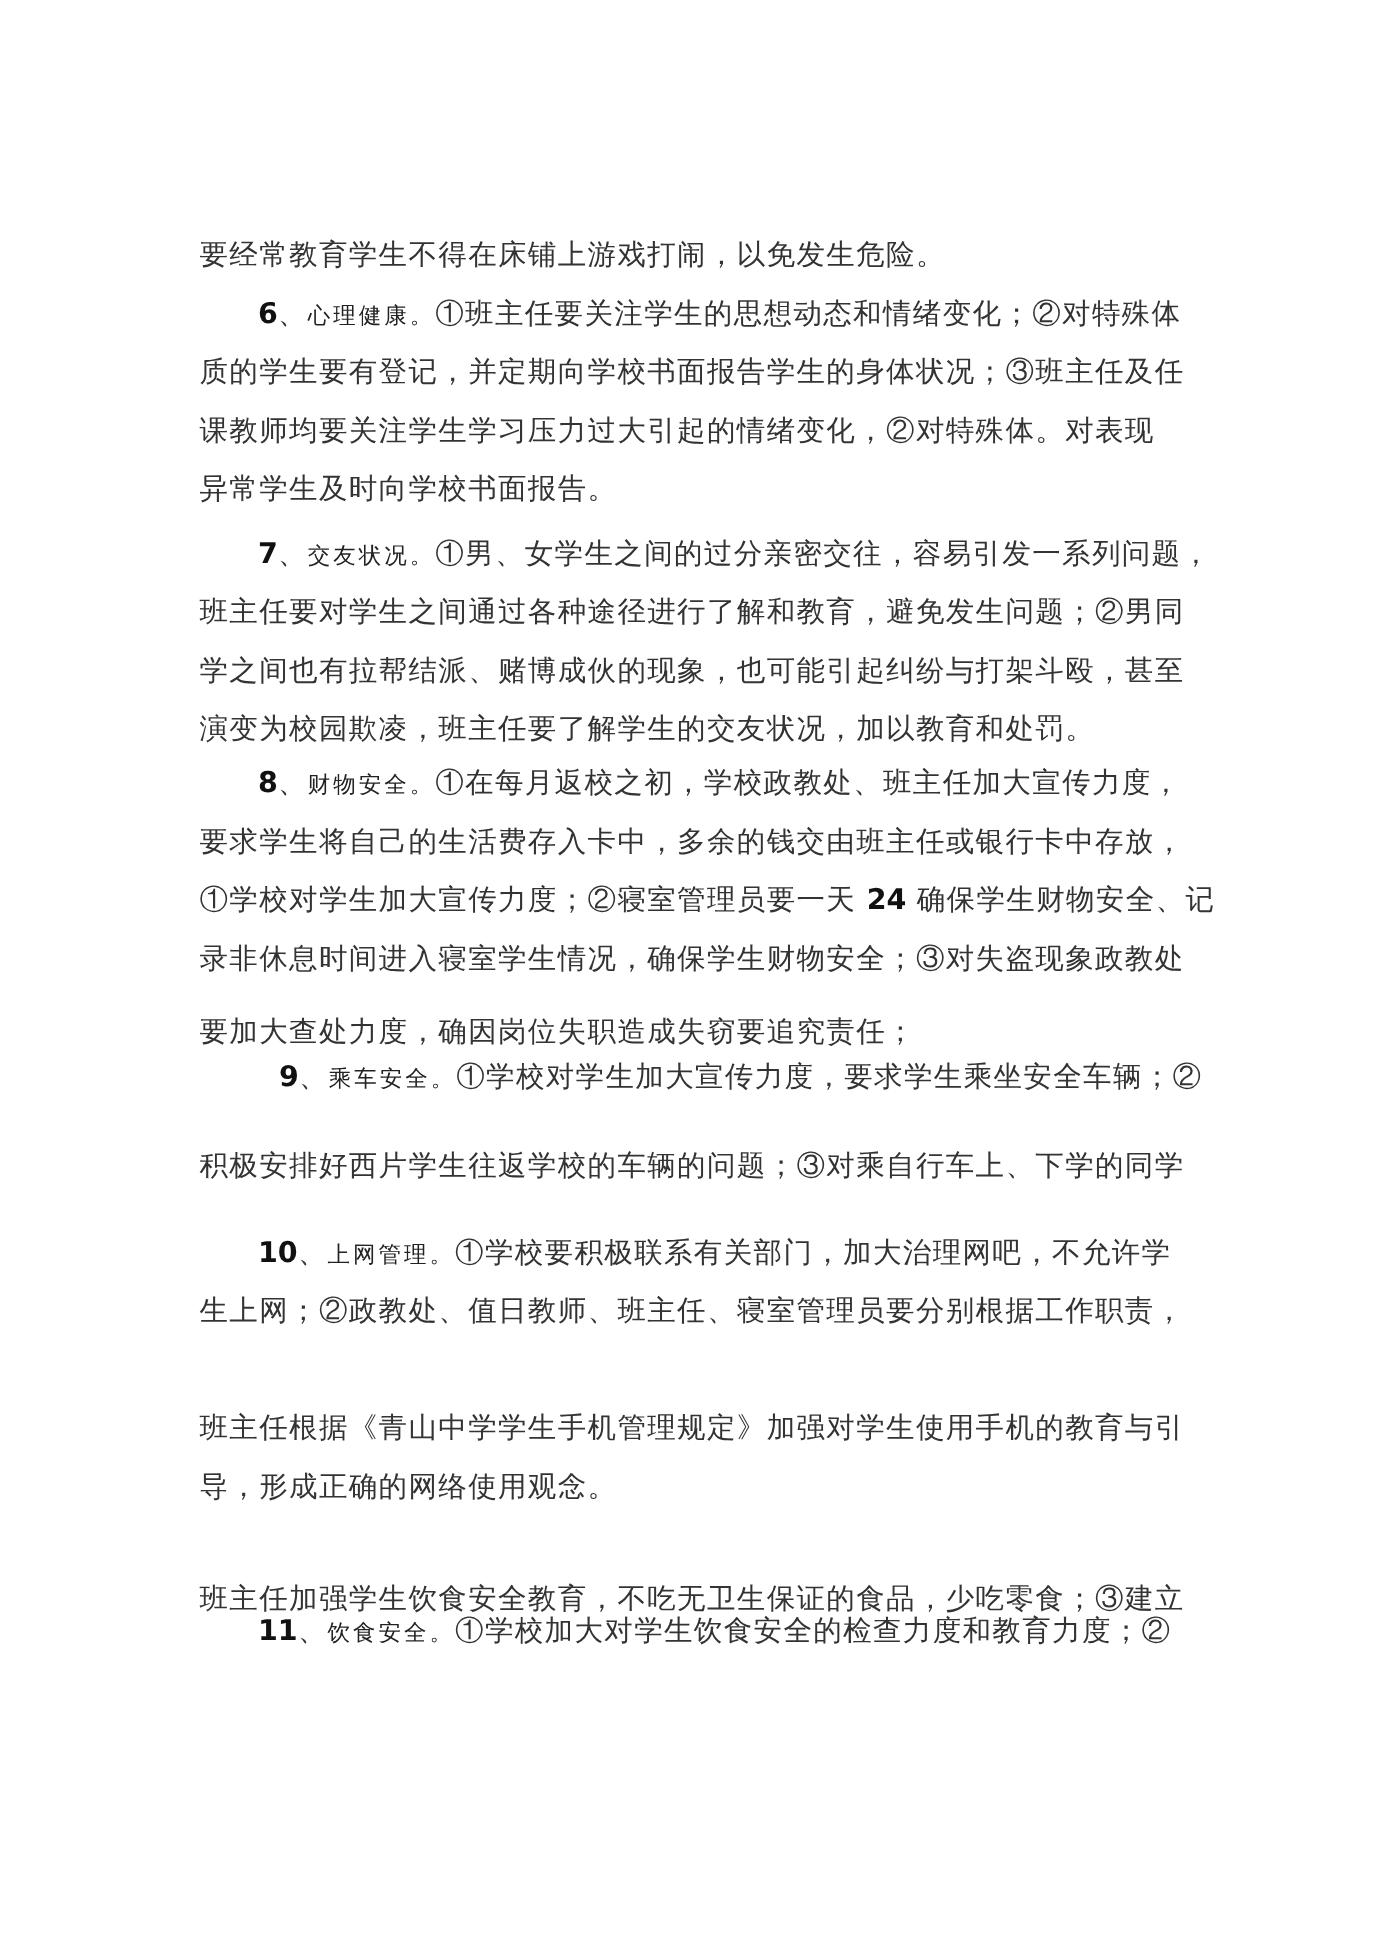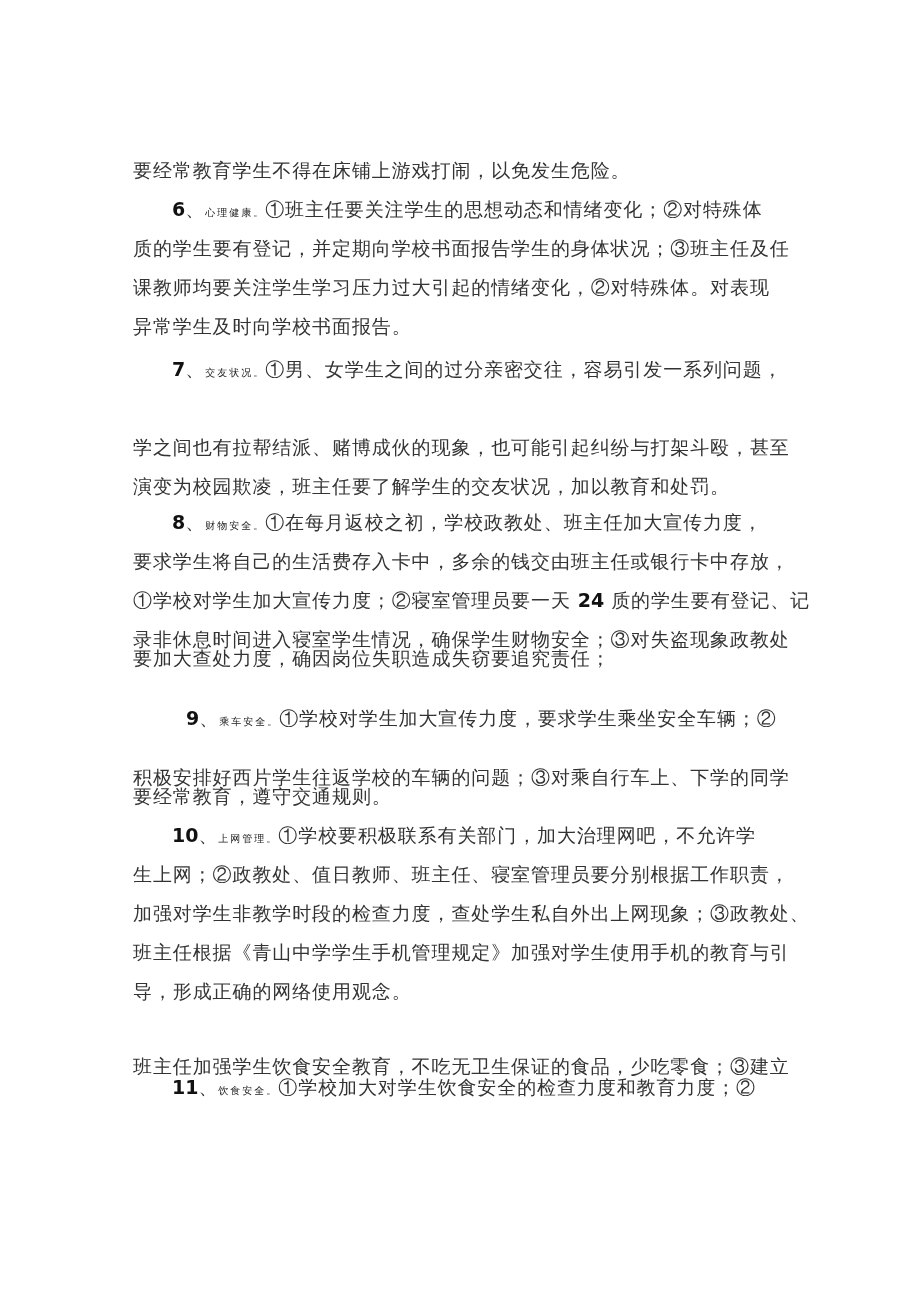--- a/index.html
+++ b/index.html
@@ -4,63 +4,62 @@
 <style>
   html, body { margin: 0; padding: 0; background: #ffffff; }
   body { width: 920px; height: 1302px; position: relative; overflow: hidden;
          font-family: "DejaVu Serif", "Liberation Serif", serif; color: #2b2b2b; }
   .page { position: absolute; left: 0; top: 0; width: 920px; height: 1302px; background: #fff; }
   .line { position: absolute; left: 133px; width: 660px; font-size: 19px; line-height: 24px;
           white-space: nowrap; letter-spacing: 0.9px; color: #333; }
   .line.indent { left: 172px; }
   .line.indent9 { left: 186px; }
   .num { font-family: "DejaVu Sans", "Liberation Sans", sans-serif; font-weight: bold; color: #111; font-size: 19px; letter-spacing: 0; }
-  .head { font-size: 10px; letter-spacing: 2px; color: #222; }
+  .head { font-size: 15px; letter-spacing: 2px; color: #222; }
 </style>
 </head>
 <body>
 
 <div class="page">
 
   <div class="line" style="top:158px">要经常教育学生不得在床铺上游戏打闹，以免发生危险。</div>
 
   <div class="line indent" style="top:197px">
     <span class="num">6</span><span>、</span><span class="head">心理健康。</span><span>①班主任要关注学生的思想动态和情绪变化；②对特殊体</span>
   </div>
   <div class="line" style="top:236px">质的学生要有登记，并定期向学校书面报告学生的身体状况；③班主任及任</div>
   <div class="line" style="top:275px">课教师均要关注学生学习压力过大引起的情绪变化，②对特殊体。对表现</div>
   <div class="line" style="top:314px">异常学生及时向学校书面报告。</div>
 
   <div class="line indent" style="top:357px">
     <span class="num">7</span><span>、</span><span class="head">交友状况。</span><span>①男、女学生之间的过分亲密交往，容易引发一系列问题，</span>
   </div>
+  <div class="line" style="top:396px">班主任要对学生之间通过各种途径进行了解和教育，避免发生问题；②男同</div>
   <div class="line" style="top:435px">学之间也有拉帮结派、赌博成伙的现象，也可能引起纠纷与打架斗殴，甚至</div>
   <div class="line" style="top:474px">演变为校园欺凌，班主任要了解学生的交友状况，加以教育和处罚。</div>
 
   <div class="line indent" style="top:510px">
     <span class="num">8</span><span>、</span><span class="head">财物安全。</span><span>①在每月返校之初，学校政教处、班主任加大宣传力度，</span>
   </div>
   <div class="line" style="top:549px">要求学生将自己的生活费存入卡中，多余的钱交由班主任或银行卡中存放，</div>
   <div class="line" style="top:588px">
-    <span>①学校对学生加大宣传力度；②寝室管理员要一天</span><span> </span><span class="num">24</span><span> 质的学生要有登记、记</span>
+    <span>①学校对学生加大宣传力度；②寝室管理员要一天</span><span> </span><span class="num">24</span><span> 确保学生财物安全、记</span>
   </div>
   <div class="line" style="top:627px">录非休息时间进入寝室学生情况，确保学生财物安全；③对失盗现象政教处</div>
-  <div class="line" style="top:646px">要加大查处力度，确因岗位失职造成失窃要追究责任；</div>
+  <div class="line" style="top:676px">要加大查处力度，确因岗位失职造成失窃要追究责任；</div>
 
   <div class="line indent9" style="top:706px">
     <span class="num">9</span><span>、</span><span class="head">乘车安全。</span><span>①学校对学生加大宣传力度，要求学生乘坐安全车辆；②</span>
   </div>
   <div class="line" style="top:765px">积极安排好西片学生往返学校的车辆的问题；③对乘自行车上、下学的同学</div>
-  <div class="line" style="top:784px">要经常教育，遵守交通规则。</div>
 
   <div class="line indent" style="top:823px">
     <span class="num">10</span><span>、</span><span class="head">上网管理。</span><span>①学校要积极联系有关部门，加大治理网吧，不允许学</span>
   </div>
   <div class="line" style="top:862px">生上网；②政教处、值日教师、班主任、寝室管理员要分别根据工作职责，</div>
-  <div class="line" style="top:901px">加强对学生非教学时段的检查力度，查处学生私自外出上网现象；③政教处、</div>
   <div class="line" style="top:940px">班主任根据《青山中学学生手机管理规定》加强对学生使用手机的教育与引</div>
   <div class="line" style="top:979px">导，形成正确的网络使用观念。</div>
 
   <div class="line indent" style="top:1075px">
     <span class="num">11</span><span>、</span><span class="head">饮食安全。</span><span>①学校加大对学生饮食安全的检查力度和教育力度；②</span>
   </div>
   <div class="line" style="top:1054px">班主任加强学生饮食安全教育，不吃无卫生保证的食品，少吃零食；③建立</div>
 
 </div>
 

